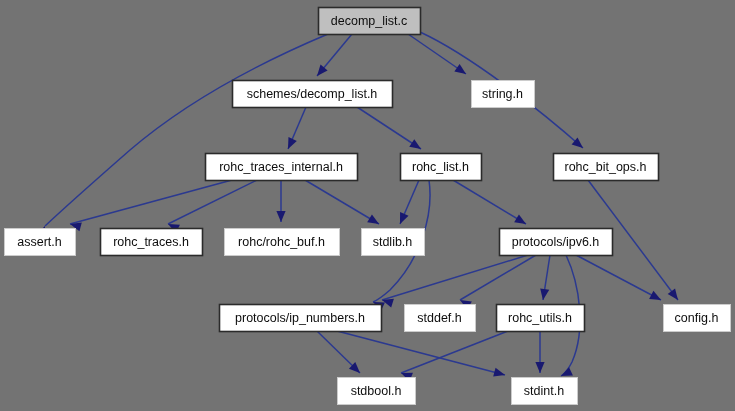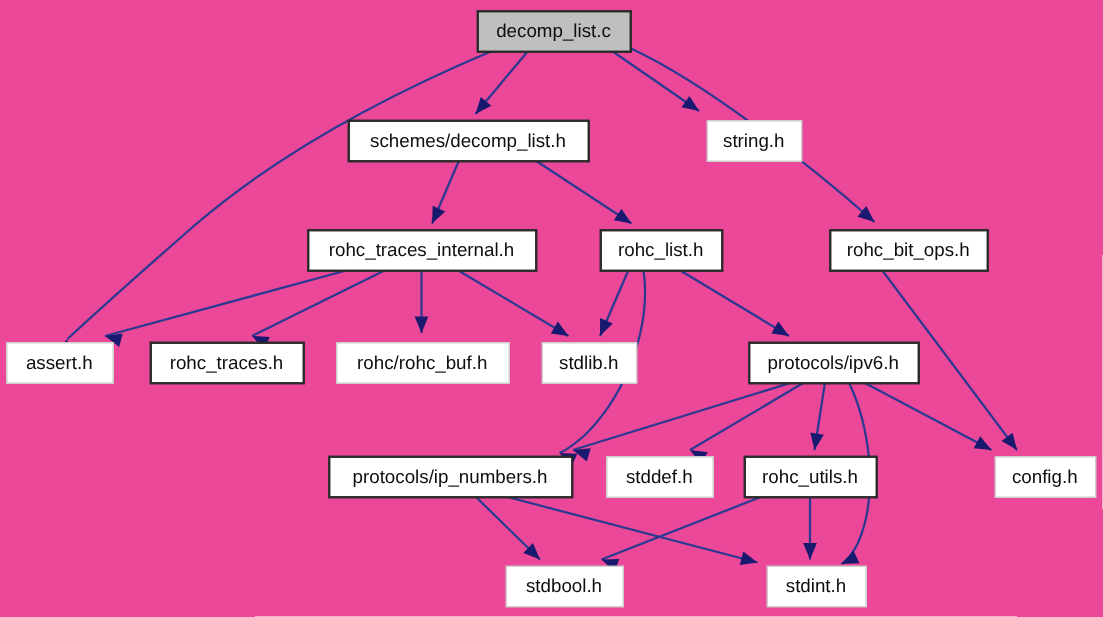--- a/index.html
+++ b/index.html
@@ -4,21 +4,21 @@
 <style>
   html, body {
     margin: 0;
     padding: 0;
     background: #ffffff;
   }
   #canvas {
     position: relative;
     width: 735px;
     height: 411px;
-    background: #ec4899;
+    background: #737373;
     overflow: hidden;
     font-family: "Liberation Sans", sans-serif;
   }
   #graph {
     position: absolute;
     left: 0;
     top: 0;
     width: 735px;
     height: 411px;
   }

